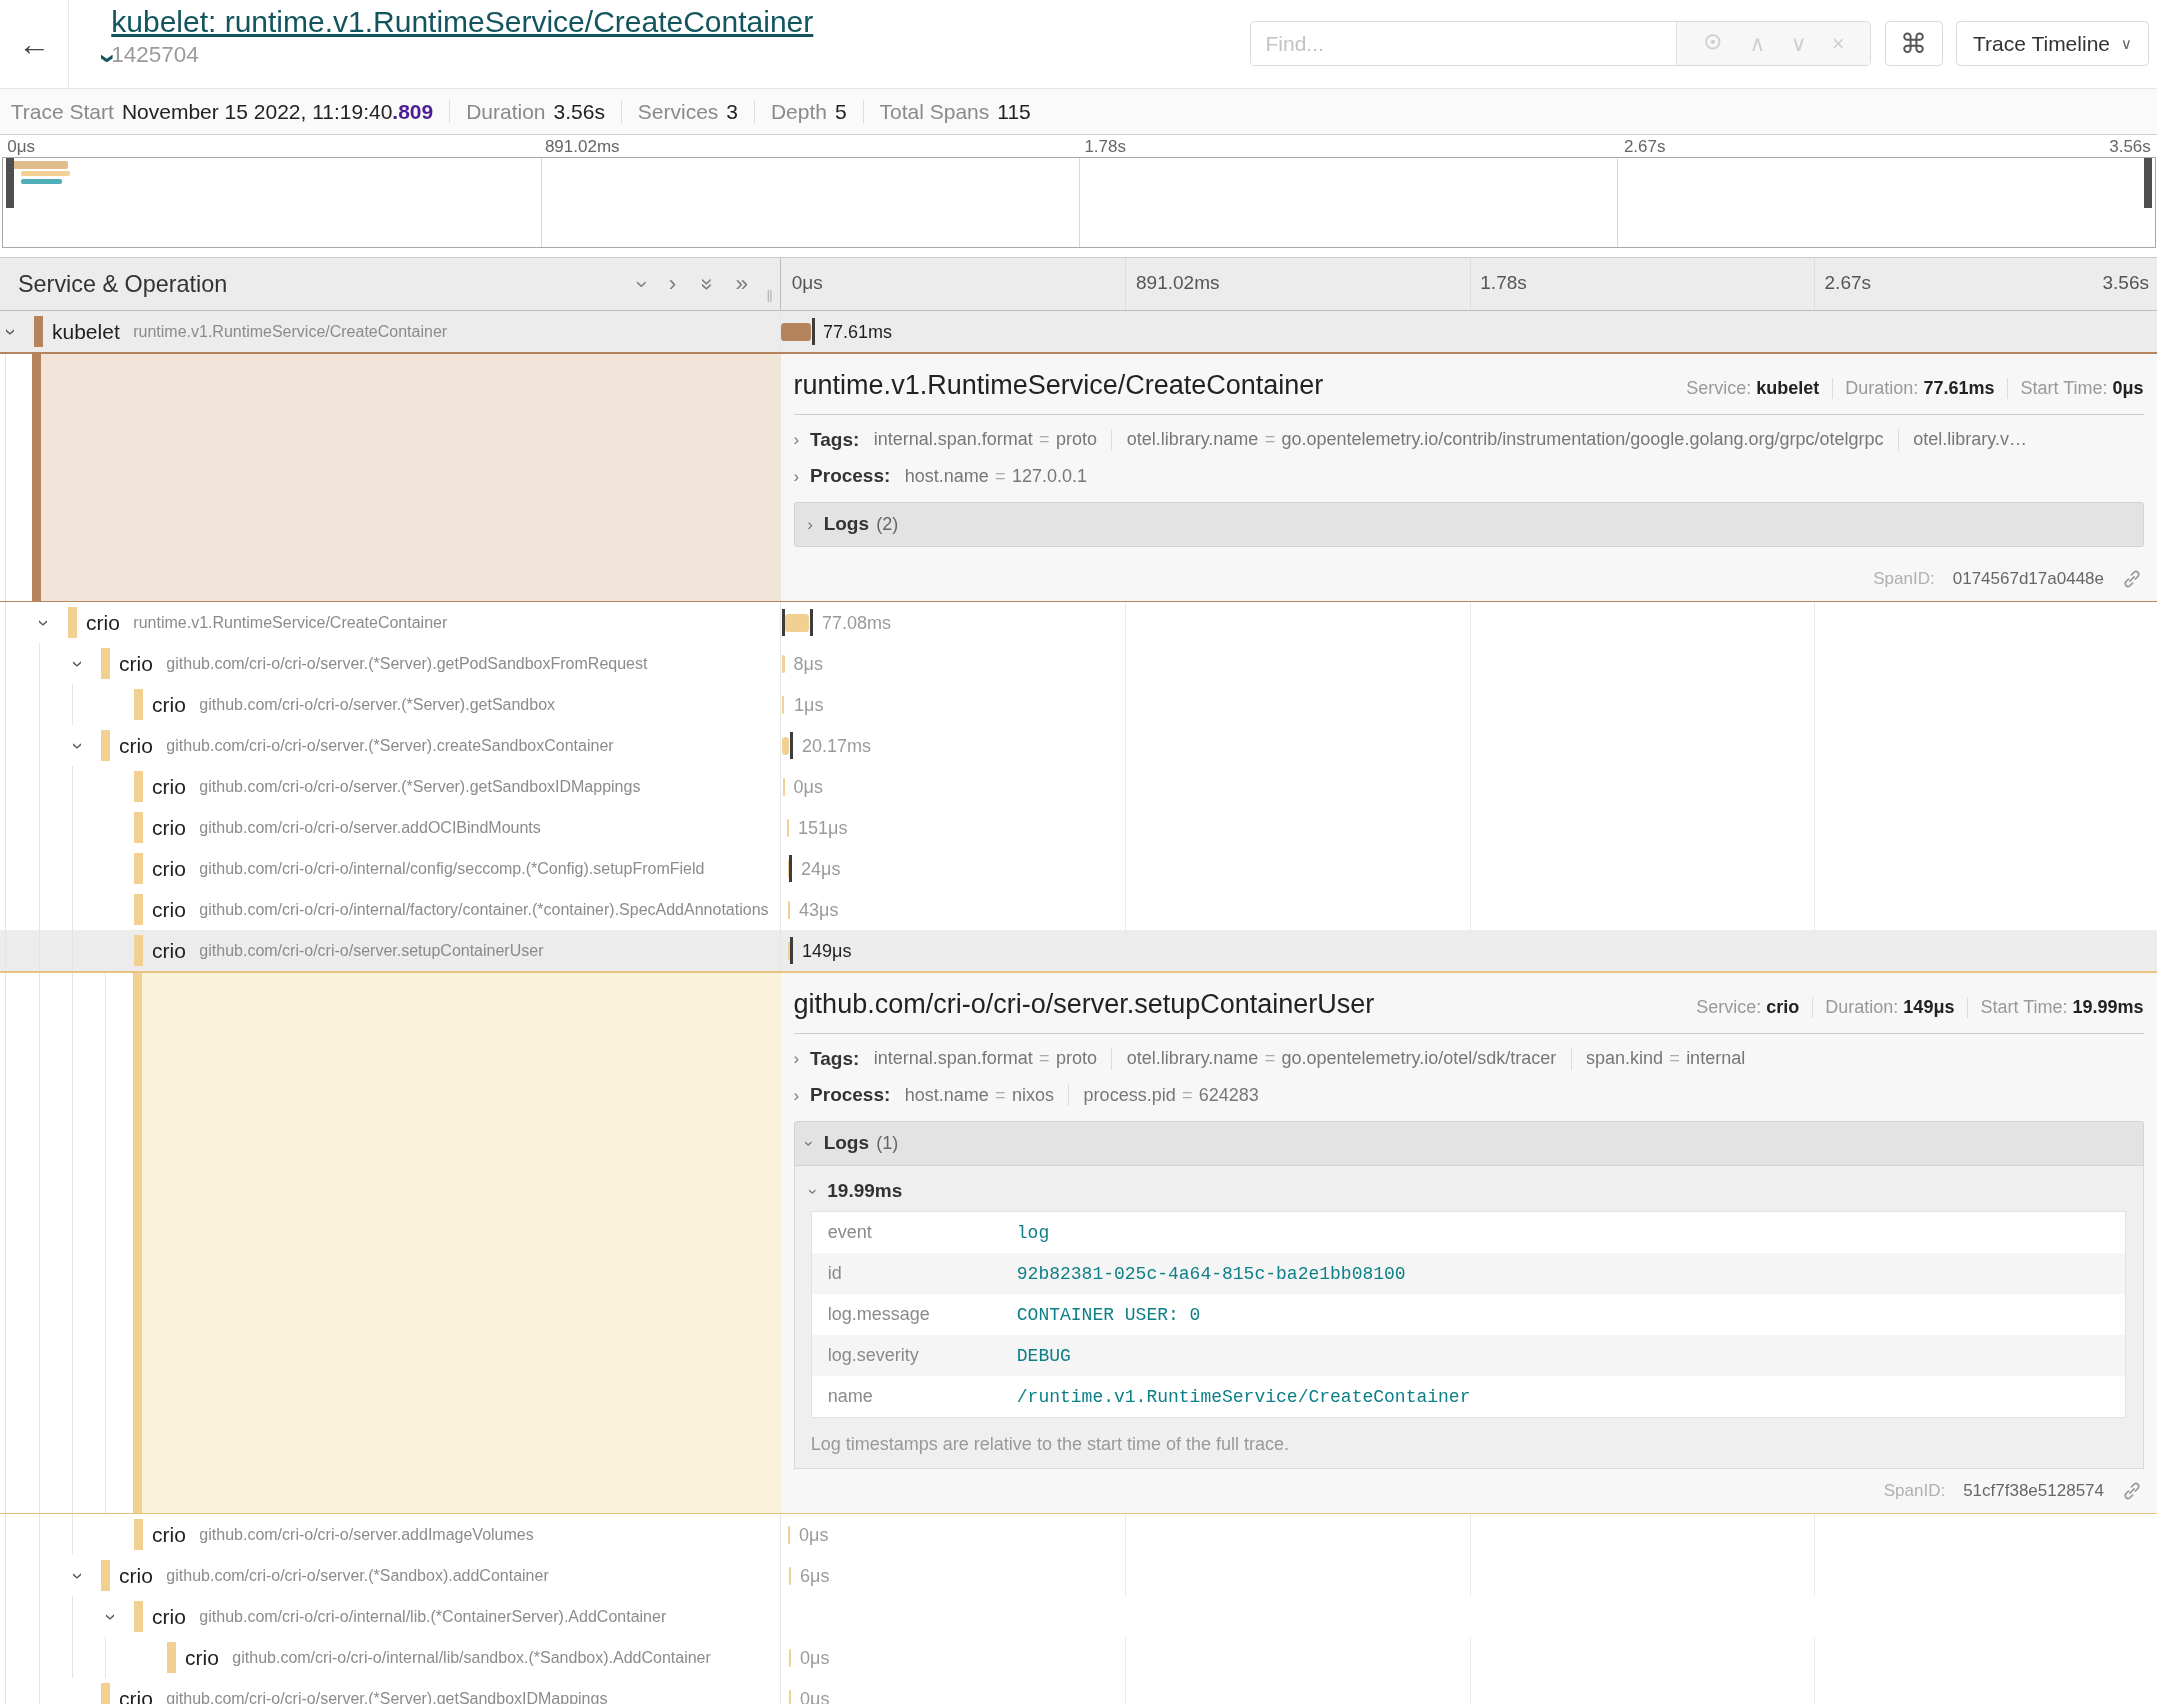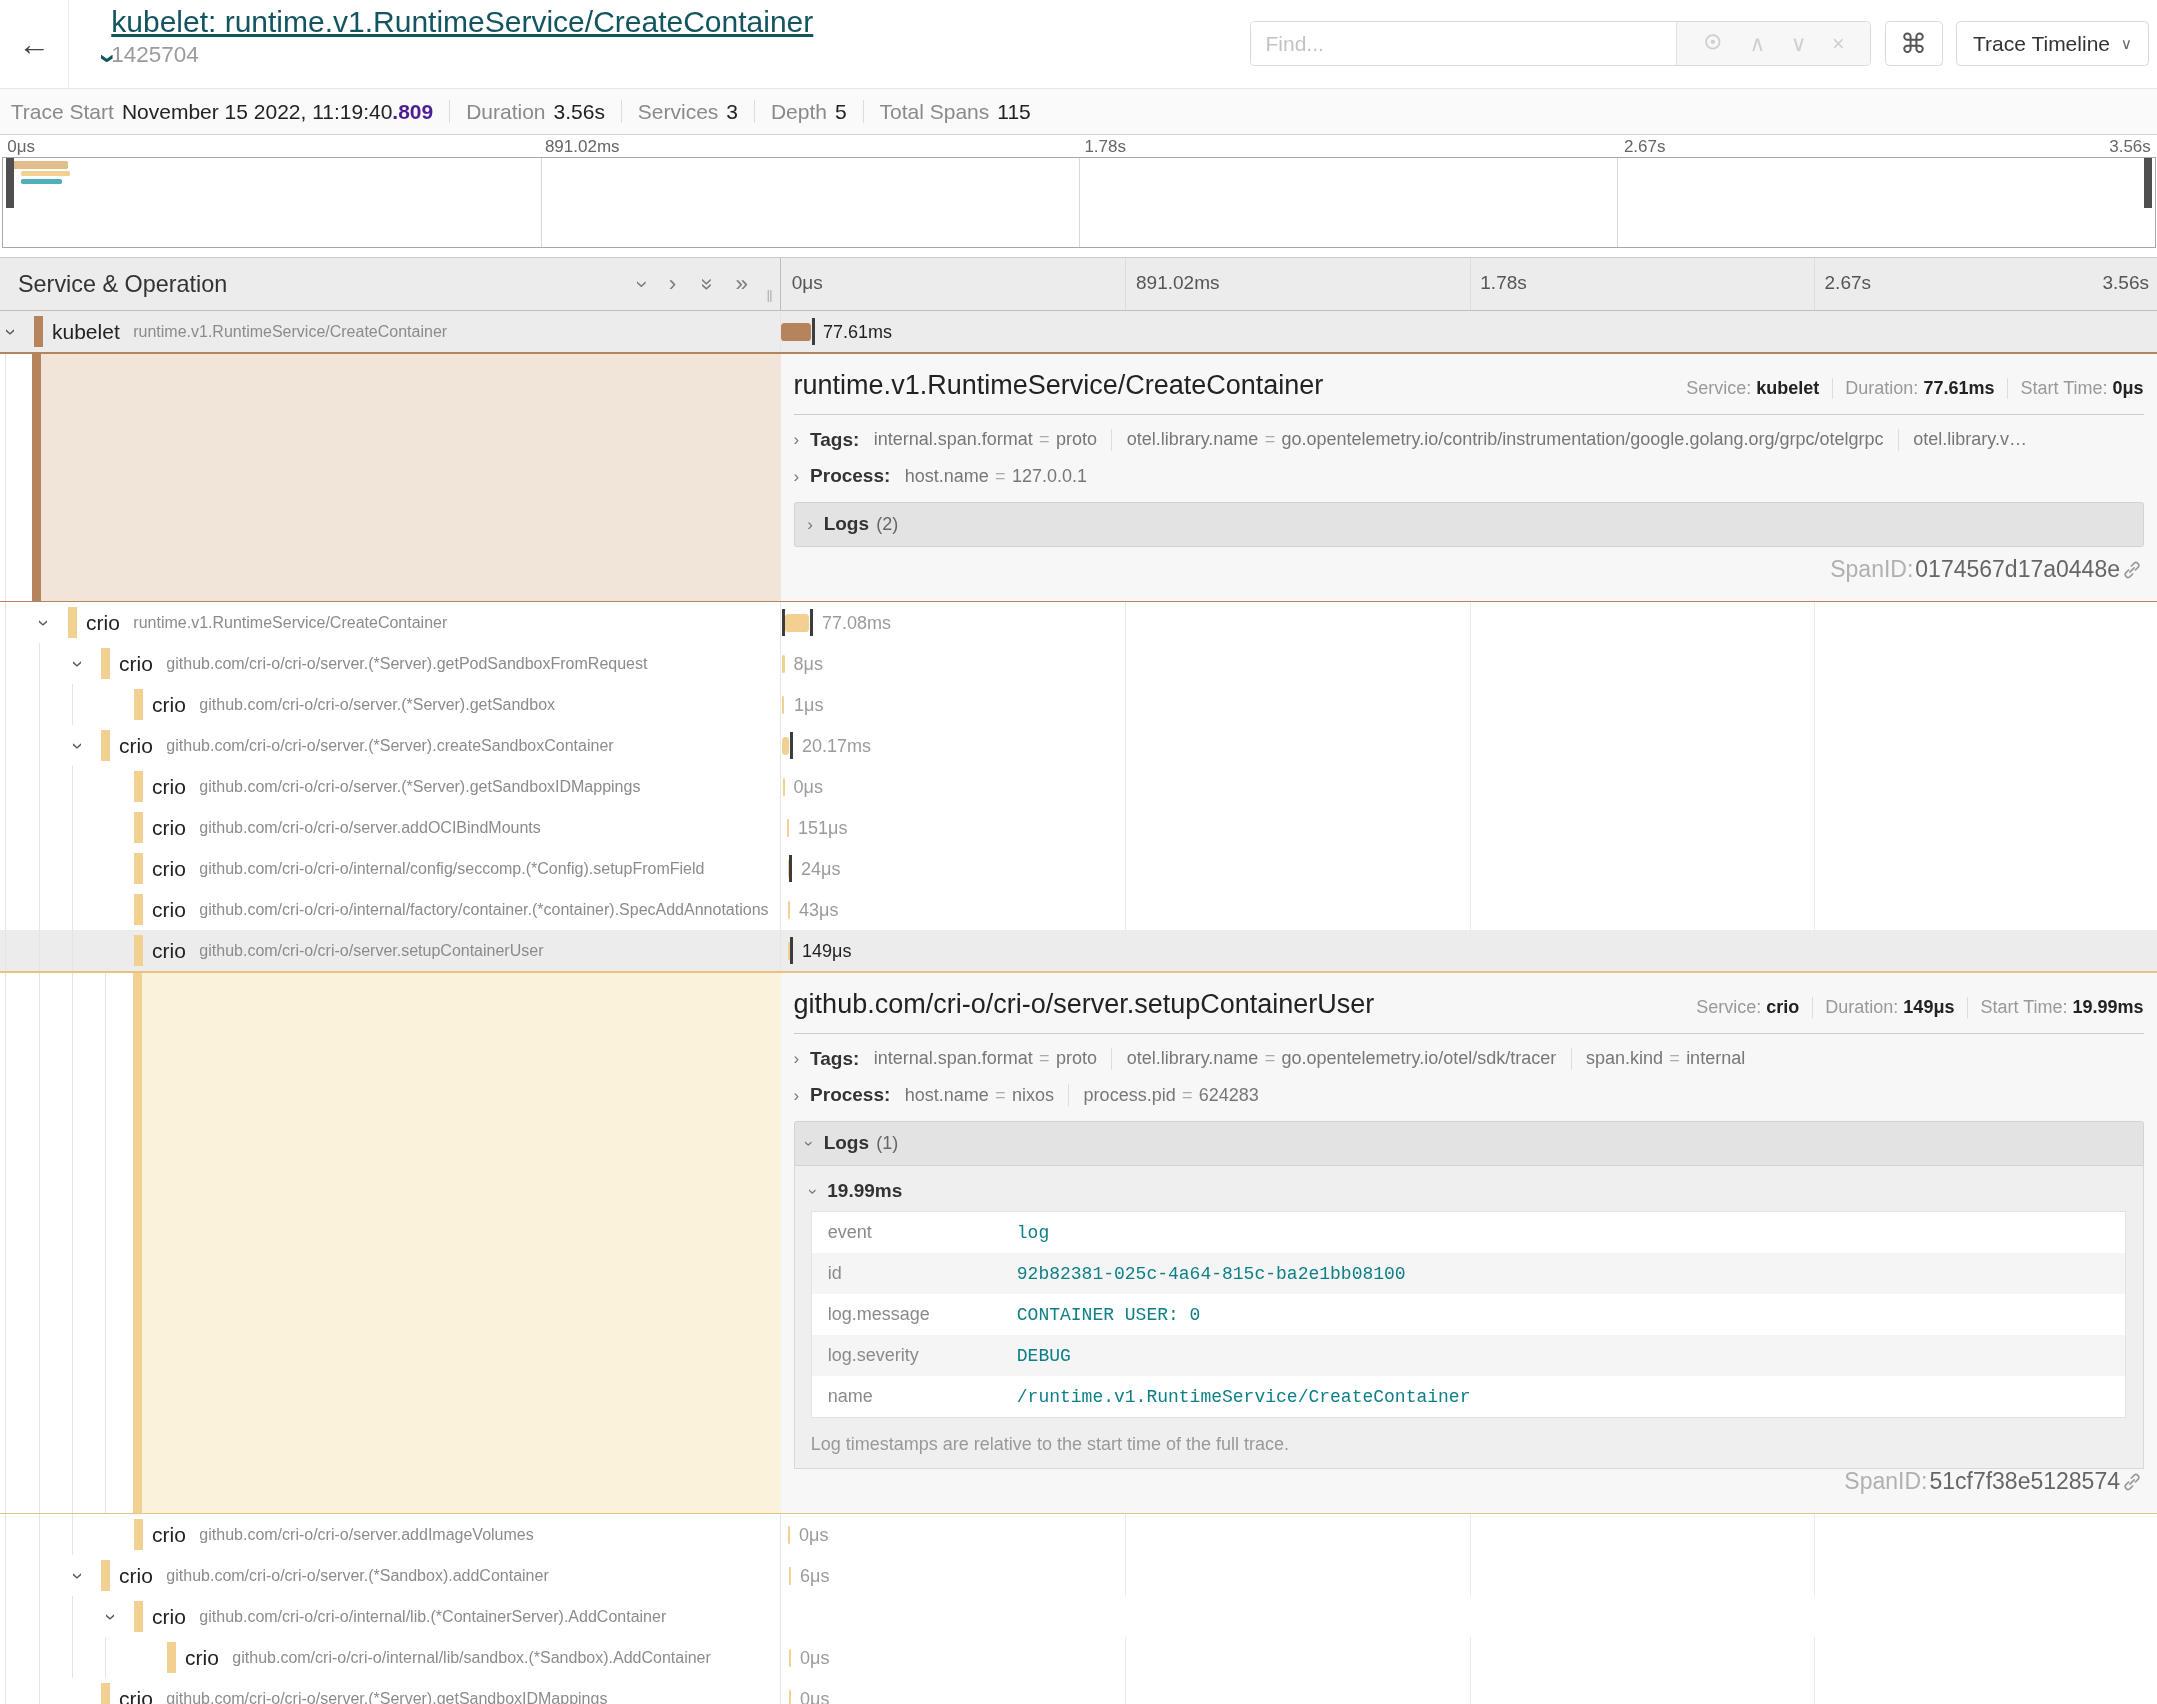--- a/index.html
+++ b/index.html
@@ -112,21 +112,21 @@
   .logs-body{border:0.9px solid #d8d8d8;border-top:none;background:#efefef;padding:5.4px 12.6px 0 12.6px;}
   .log-entry-head{display:flex;align-items:center;gap:10.8px;font-size:19px;font-weight:700;color:#333;
                   padding:9px 0 9px 3.6px;cursor:pointer;}
   .log-entry-head .d-chev{font-weight:400;margin-right:0;}
   .log-table{background:#fff;border:0.9px solid #e2e2e2;margin:0 3.6px;}
   .lt-row{display:flex;align-items:center;height:41px;font-size:18px;}
   .lt-row.alt{background:#f5f5f5;}
   .lt-k{width:189px;padding-left:16px;color:#8a8a8a;flex-shrink:0;}
   .lt-v{font-family:"Liberation Mono",monospace;color:#0c7f87;font-size:18px;white-space:nowrap;}
   .log-footer{font-size:18px;color:#999;padding:16px 3.6px 12.6px 3.6px;}
-  .spanid-row{position:absolute;bottom:18px;right:16px;display:flex;align-items:center;gap:2px;font-size:23px;color:#b0b0b0;}
+  .spanid-row{position:absolute;bottom:12px;right:16px;display:flex;align-items:center;gap:18px;font-size:17px;color:#b0b0b0;}
   .spanid-val{color:#666;}
   .link-icon{cursor:pointer;display:inline-flex;}
 </style>
 </head>
 <body>
 
 <div class="page">
 
   <div class="app-header">
     <div class="back-btn">

